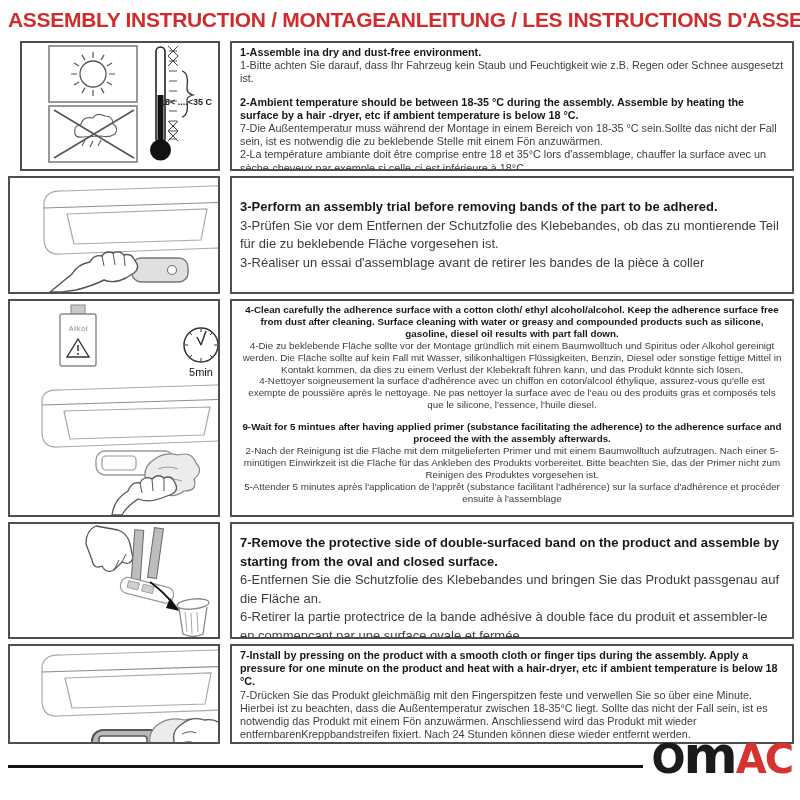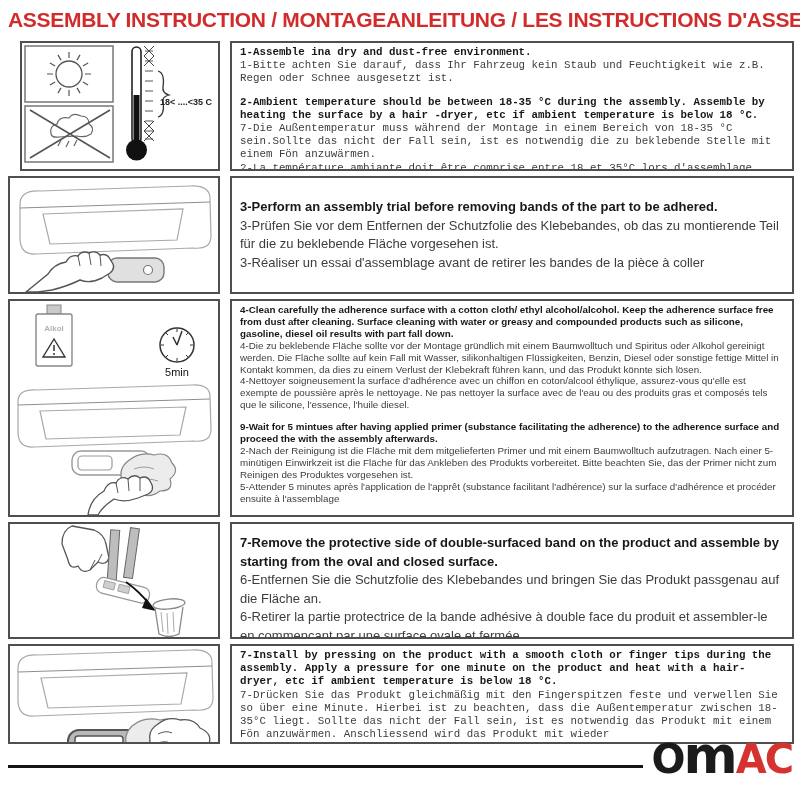--- a/index.html
+++ b/index.html
@@ -2,33 +2,33 @@
 <html><head>
 <meta charset="utf-8">
 <style>
   html,body{margin:0;padding:0;width:800px;height:800px;overflow:hidden;background:#fff;
     font-family:"Liberation Sans","DejaVu Sans",sans-serif;}
   .page{padding:4px 6px 0 8px;}
   .title{margin:4px 0 9px 0;text-align:center;font-size:21px;font-weight:800;
     color:#d22b2b;letter-spacing:-0.3px;white-space:nowrap;}
   .row{display:flex;margin-bottom:5px;}
   .cell-left{width:212px;margin-right:10px;border:2px solid #4f4f4f;position:relative;
-    background:#fff;flex:none;box-sizing:border-box;overflow:hidden;}
+    background:#fff;flex:none;box-sizing:border-box;overflow:hidden;padding-left:24px;}
   .cell-left.narrow{width:200px;margin-left:12px;}
   .cell-right{flex:1;border:2px solid #4f4f4f;box-sizing:border-box;background:#fff;
     padding:3px 8px;overflow:hidden;}
   .r1{height:130px;}
   .r2{height:118px;}
-  .r3{height:218px;}
+  .r3{height:218px;text-align:center;}
   .r4{height:117px;}
   .r5{height:100px;}
   .cell-right.pad-lg{padding-top:20px;}
   .cell-right.pad-md{padding-top:10px;}
   p{margin:0;}
-  .small p{font-size:10.8px;line-height:13.2px;font-family:Liberation Mono, monospace;}
+  .small p{font-size:10.8px;line-height:13.2px;}
   .xsmall p{font-size:9.8px;line-height:11.9px;}
   .large p{font-size:13px;line-height:18.6px;}
   .en{font-weight:bold;color:#181818;}
   .tr{color:#3d3d3d;}
   .item{margin-bottom:10px;}
   .temp-label{position:absolute;left:138px;top:54px;font-size:9px;font-weight:bold;color:#222;white-space:nowrap;}
   .footer{display:flex;align-items:flex-start;margin-top:2px;}
   .footer-rule{flex:1;border-top:3px solid #141414;margin-top:16px;}
   .logo{margin-left:8px;margin-right:2px;font-weight:900;letter-spacing:-2px;line-height:40px;
     margin-top:-14px;font-family:"DejaVu Sans","Liberation Sans",sans-serif;white-space:nowrap;}

